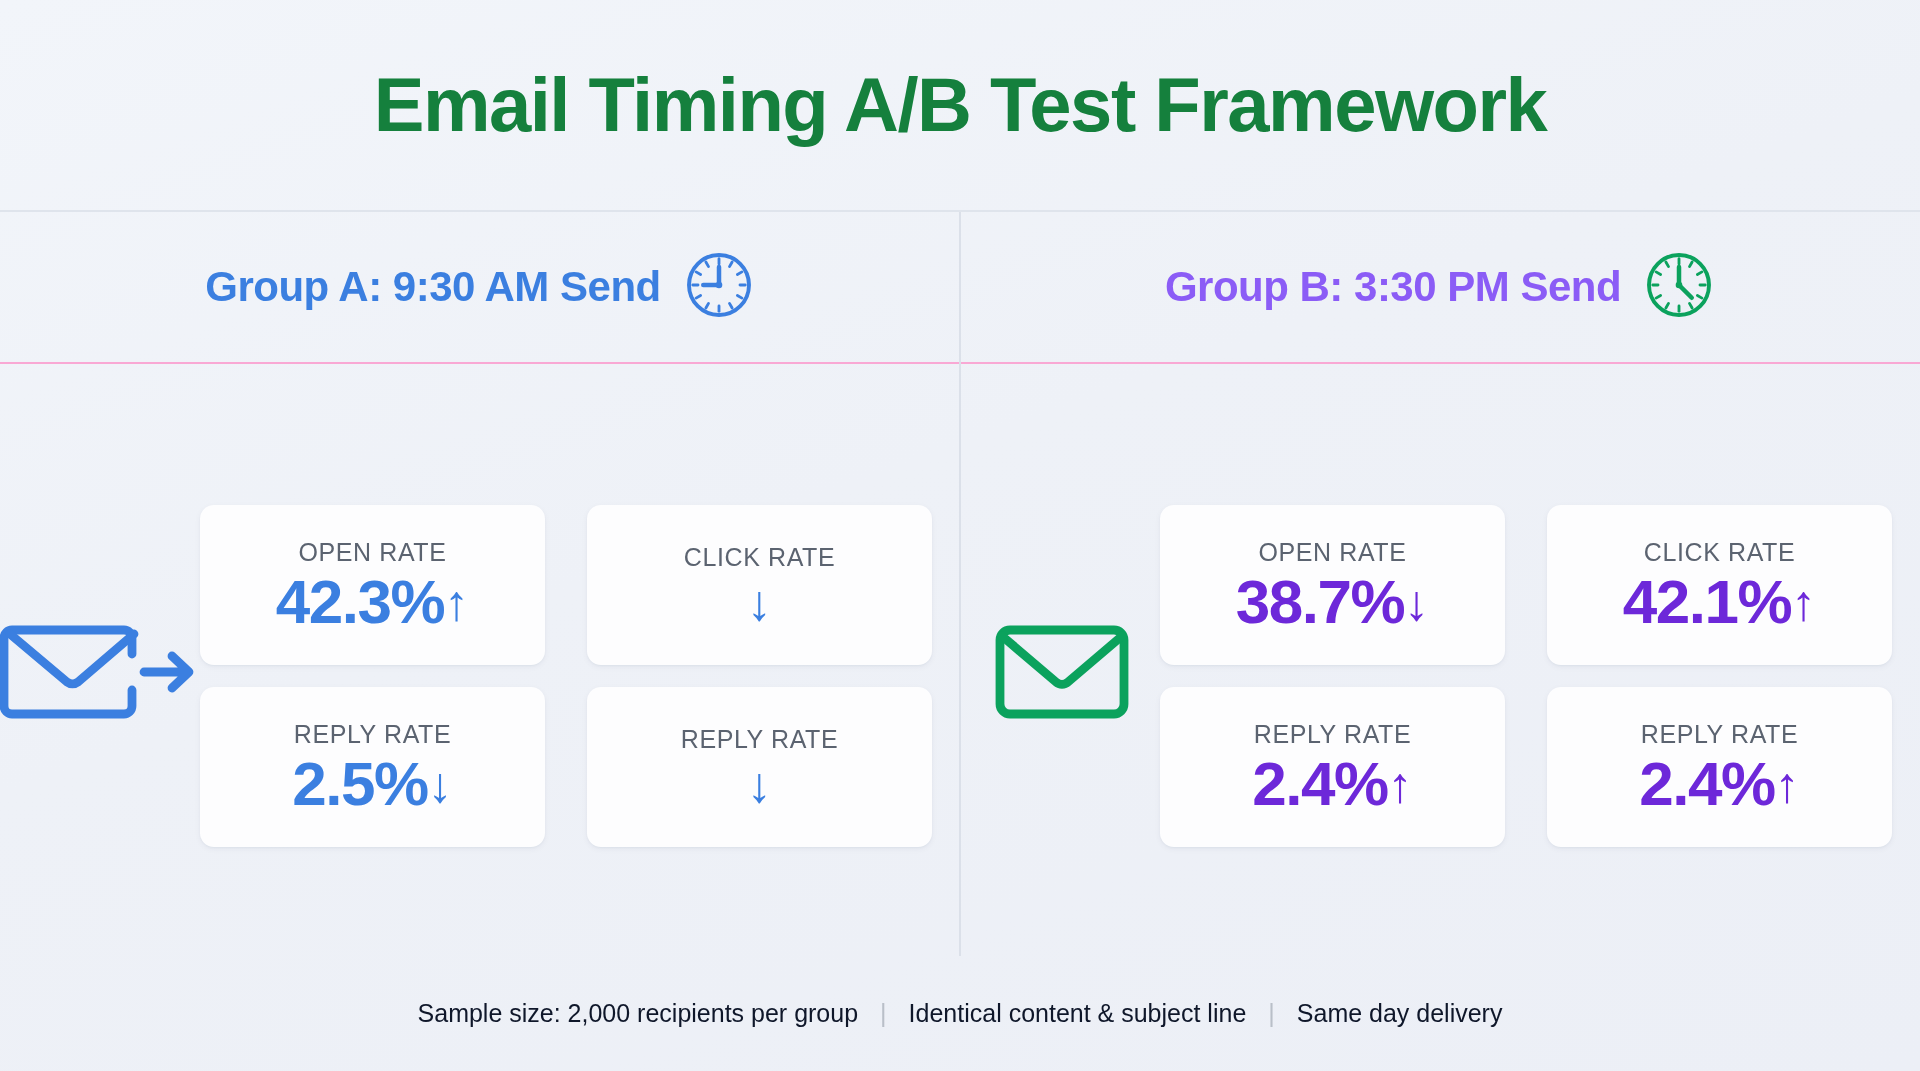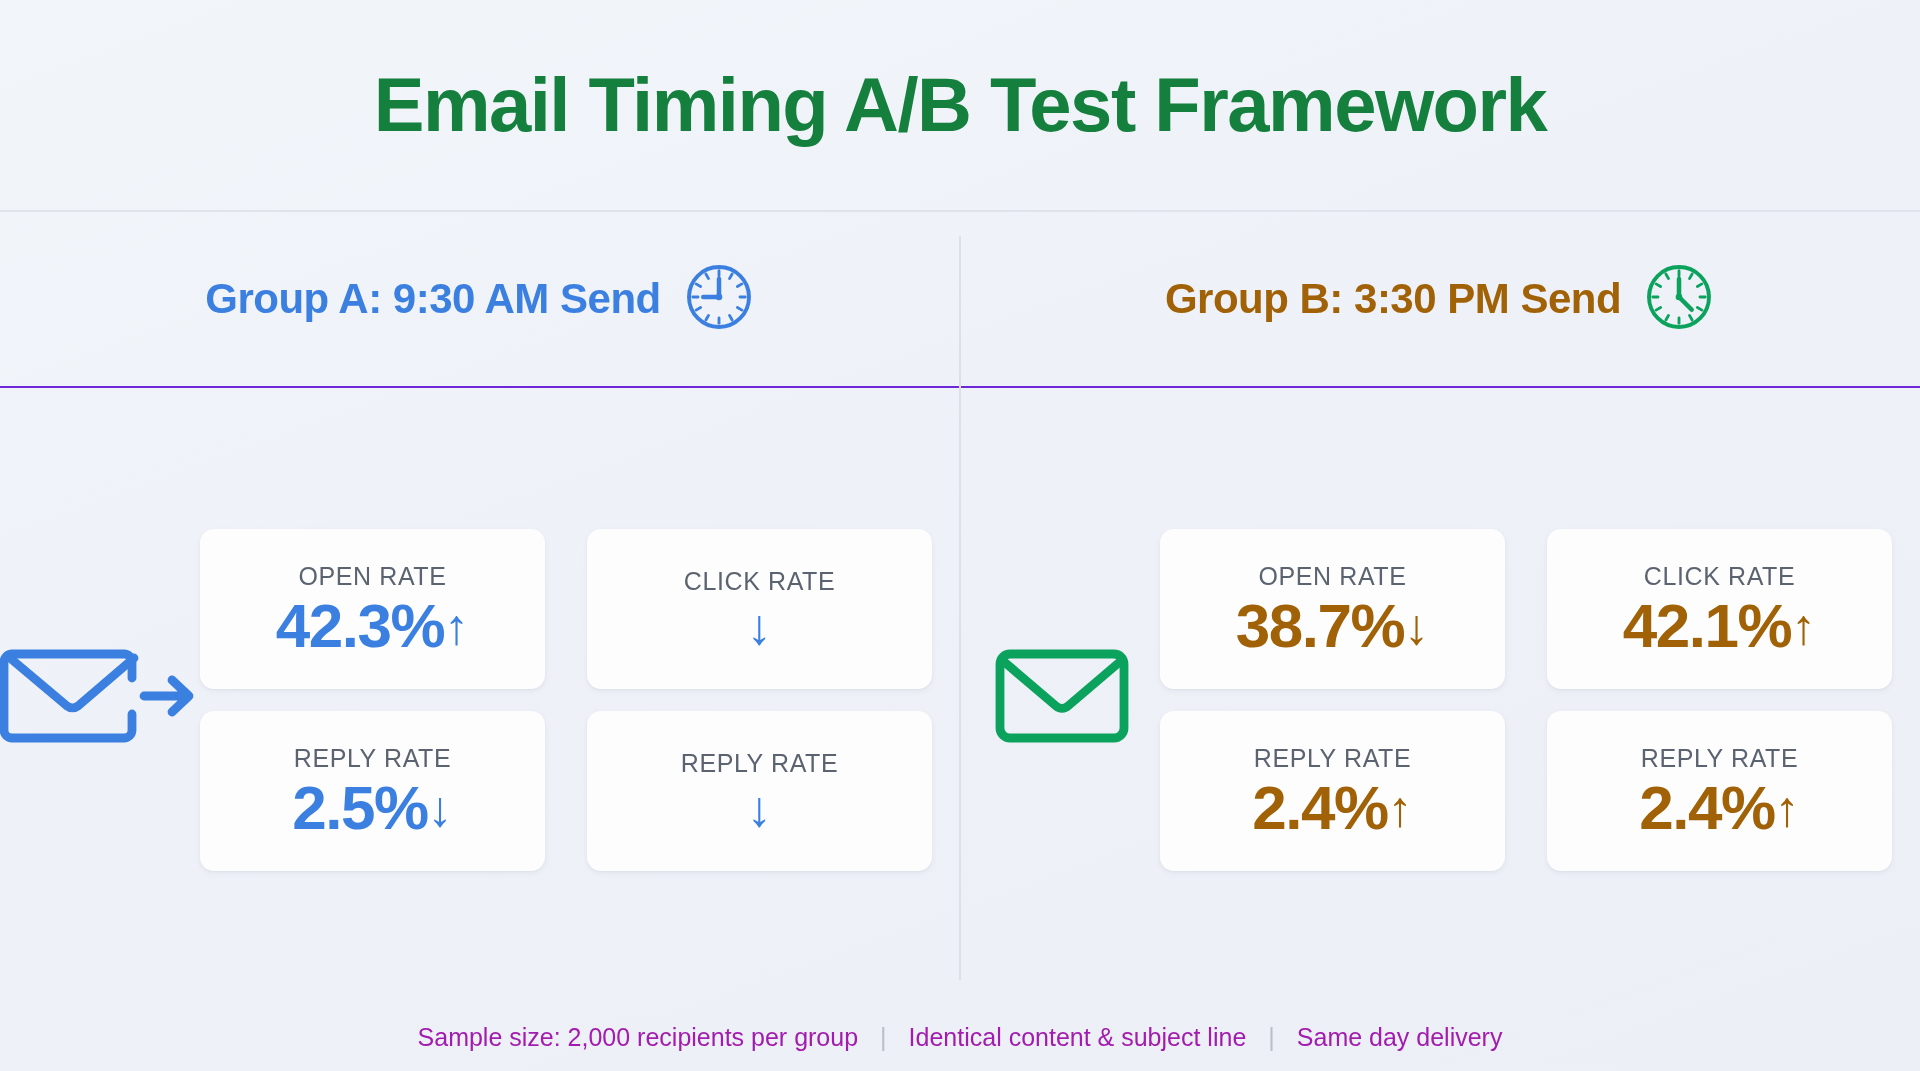--- a/index.html
+++ b/index.html
@@ -29,40 +29,40 @@
     font-size: 76px;
     font-weight: 700;
     letter-spacing: -1.5px;
     color: #15803d;
     text-align: center;
     line-height: 1;
   }
 
   
   .header-row {
-    height: 176px;
-    display: flex;
-    border-bottom: 2px solid #6d28d9;
+    height: 152px;
+    display: flex;
+    border-bottom: 2px solid #f9a8d4;
     position: relative;
   }
   .header-cell {
     flex: 1 1 50%;
     display: flex;
     align-items: center;
     justify-content: center;
     gap: 22px;
   }
   .group-title {
     font-size: 42px;
     font-weight: 700;
     letter-spacing: -0.5px;
     line-height: 1;
   }
   .group-a .group-title { color: #3b7fe0; }
-  .group-b .group-title { color: #a16207; }
+  .group-b .group-title { color: #8b5cf6; }
 
   .clock-icon { display: block; }
 
   
   .body-row {
     height: 592px;
     display: flex;
     position: relative;
   }
   .col {
@@ -125,33 +125,33 @@
     letter-spacing: -1.5px;
     line-height: 1;
   }
   .card-arrow {
     font-size: 50px;
     font-weight: 400;
     line-height: 1;
     margin-top: 2px;
   }
   .group-a .card-value, .group-a .card-arrow { color: #3b7fe0; }
-  .group-b .card-value, .group-b .card-arrow { color: #a16207; }
+  .group-b .card-value, .group-b .card-arrow { color: #6d28d9; }
 
   
   .footer {
     height: 115px;
     display: flex;
     align-items: center;
     justify-content: center;
     gap: 0;
   }
   .footer-item {
     font-size: 25px;
-    color: #a21caf;
+    color: #0f172a;
     padding: 0 22px;
   }
   .footer-sep {
     color: #b9bfc8;
     font-size: 25px;
   }
 </style>
 </head>
 <body>
 

